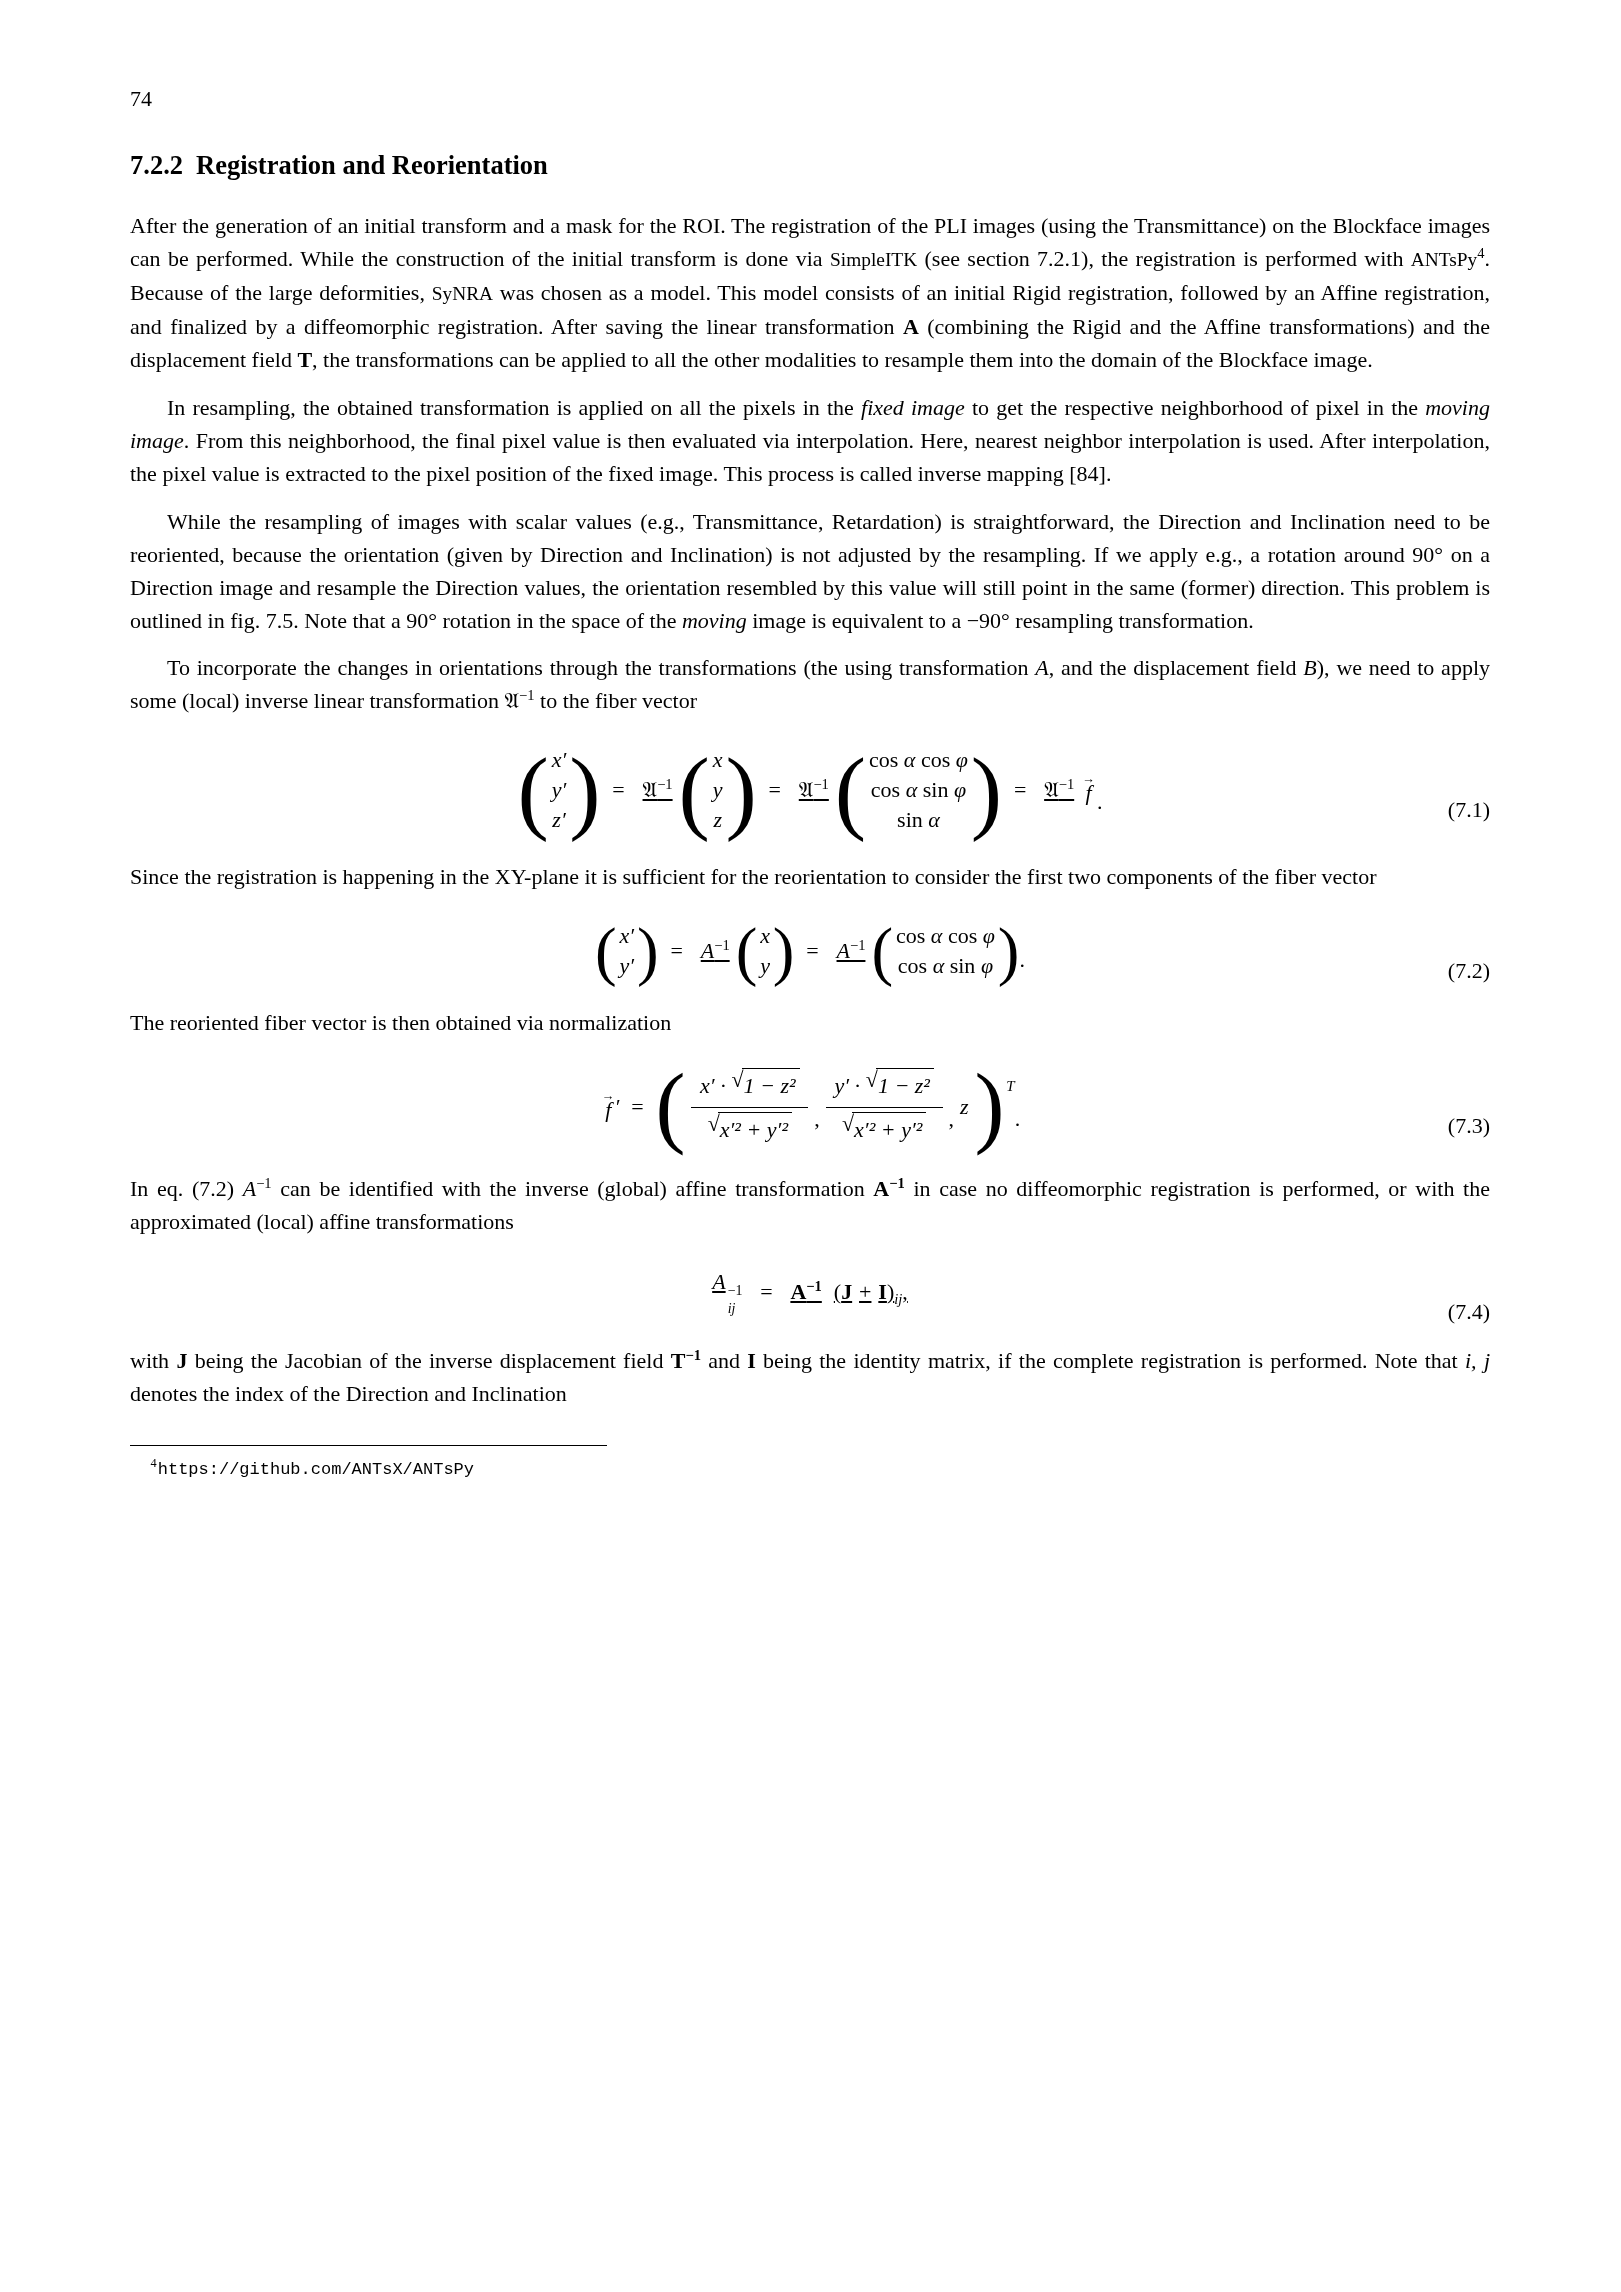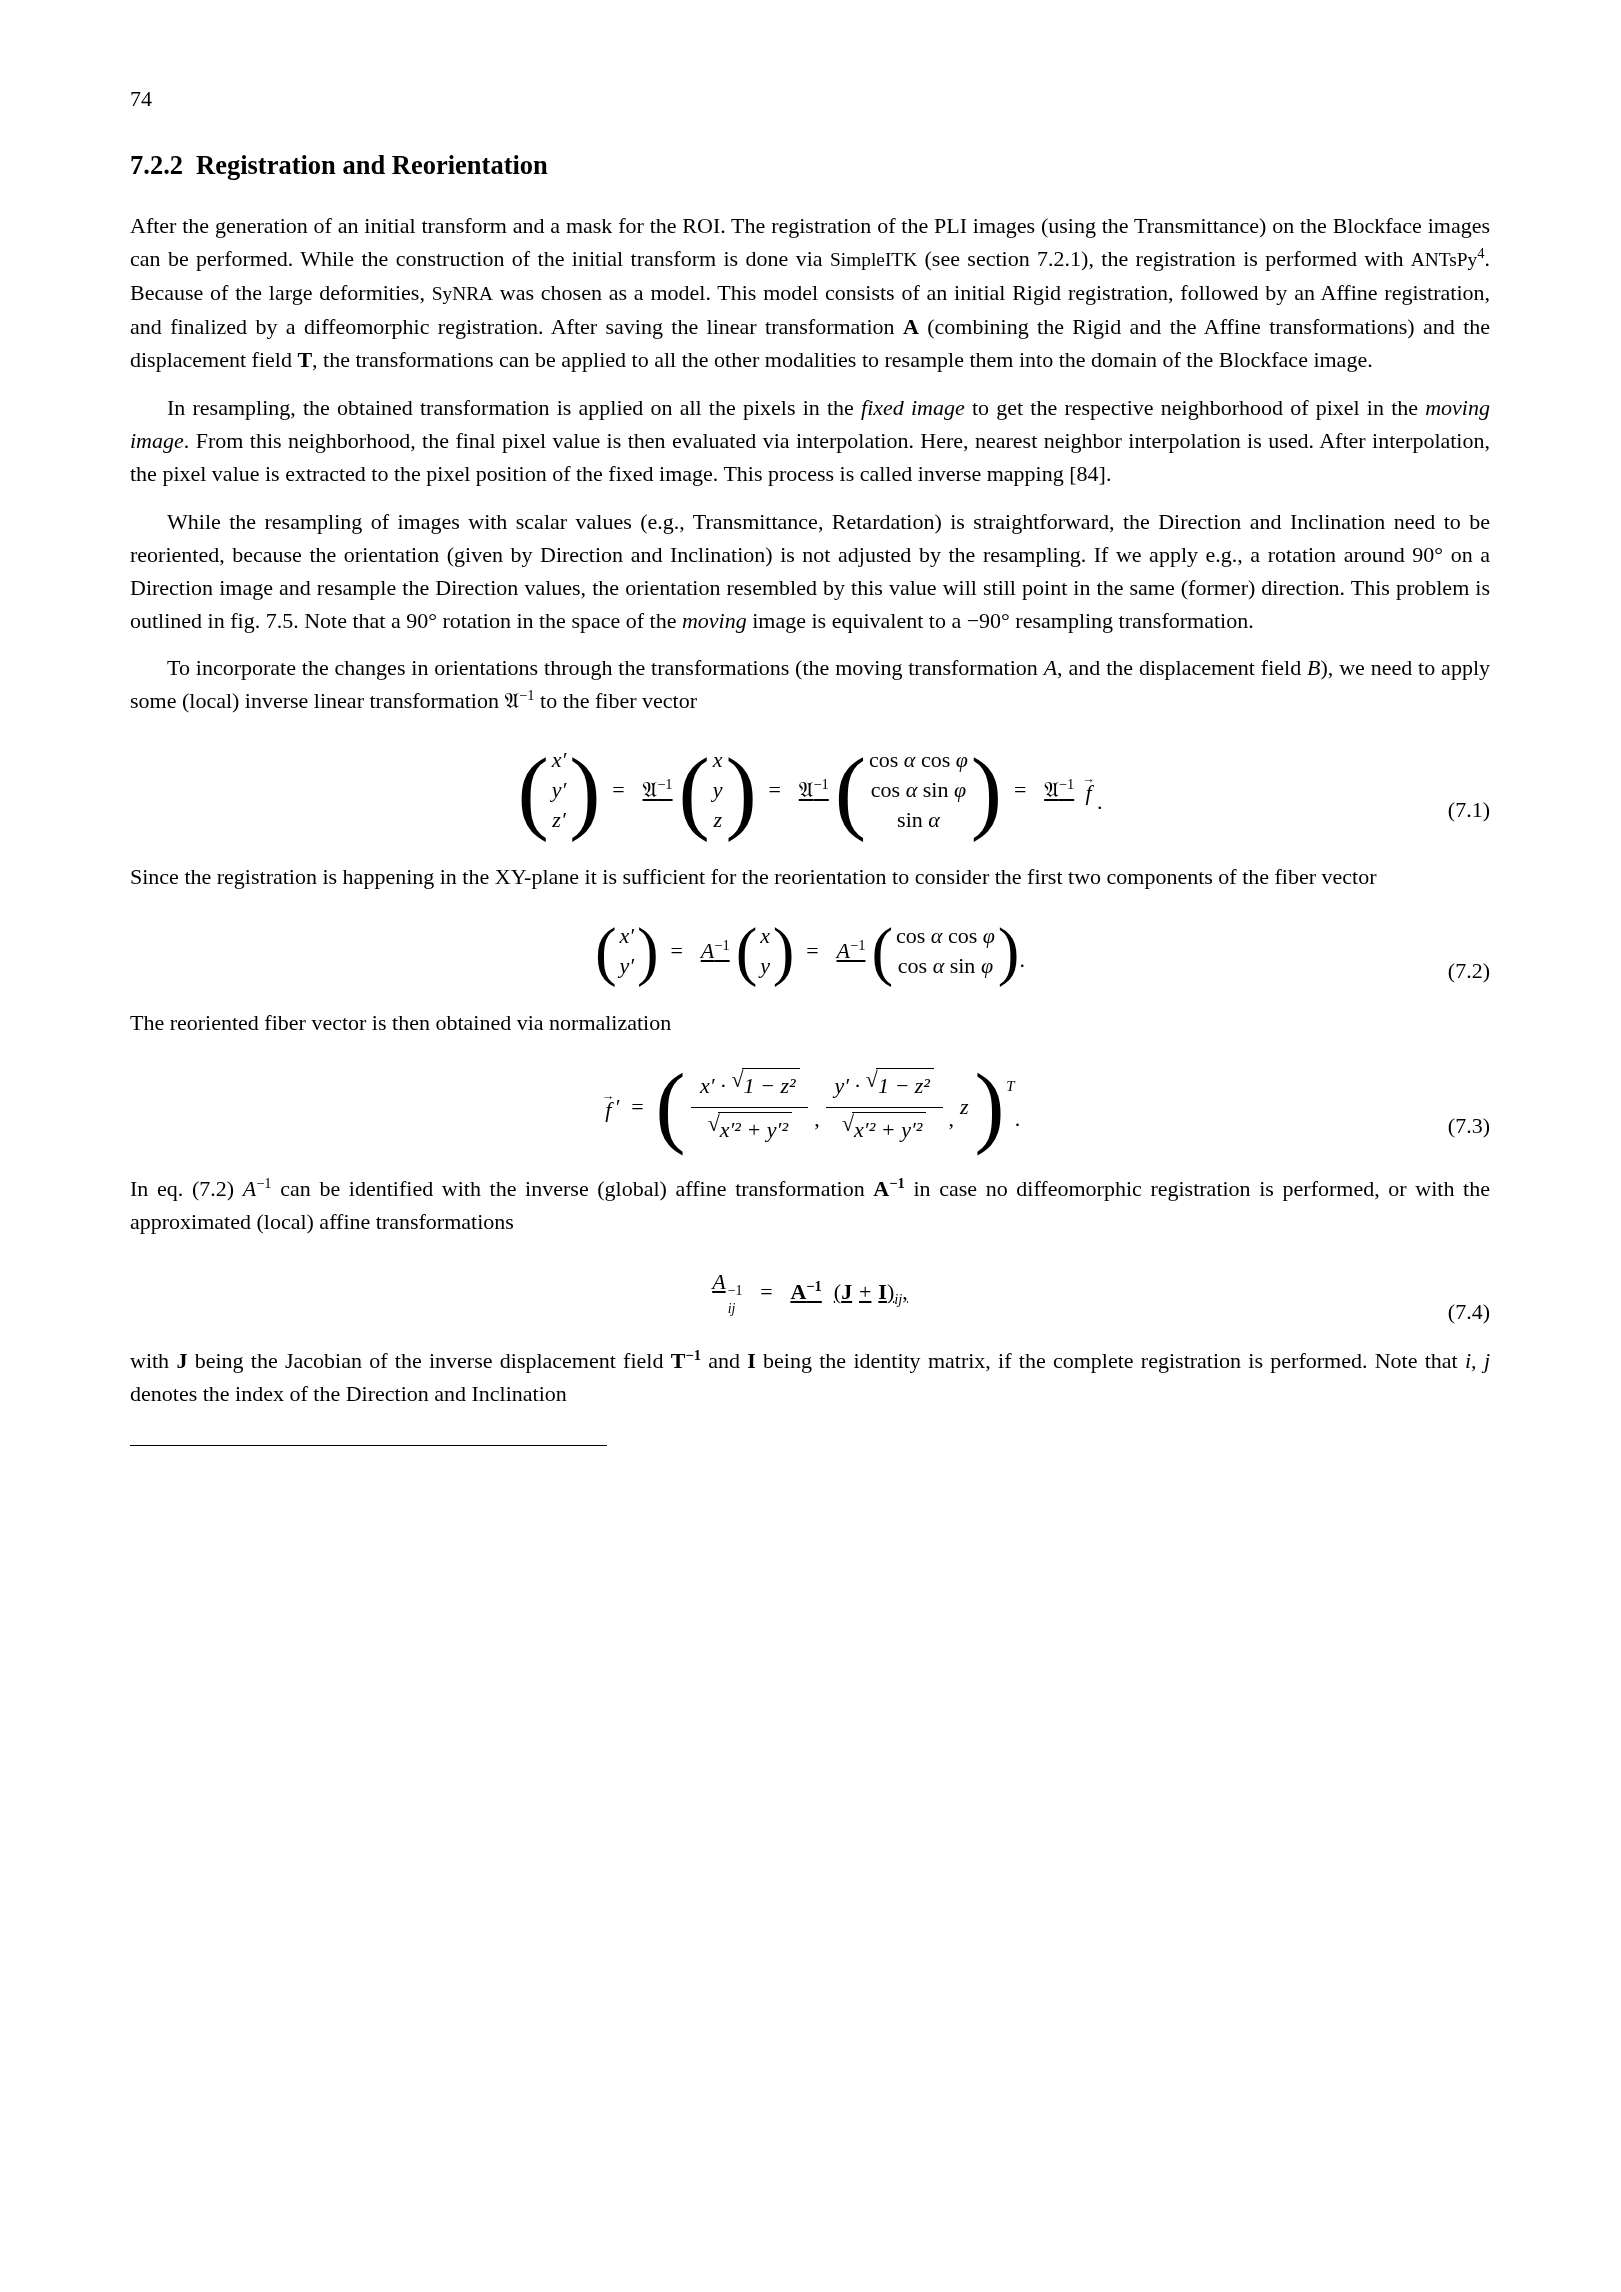--- a/index.html
+++ b/index.html
@@ -73,21 +73,21 @@
     <span>74</span>
   </div>
 
   <h2 class="section">
     <span class="sec-num">7.2.2</span><span>Registration and Reorientation</span>
   </h2>
 
   <p class="para"><span>After the generation of an initial transform and a mask for the ROI. The registration of the PLI images (using the Transmittance) on the Blockface images can be performed. While the construction of the initial transform is done via </span><span class="tt">SimpleITK</span><span> (see section 7.2.1), the registration is performed with </span><span class="tt">ANTsPy</span><span class="sup">4</span><span>. Because of the large deformities, </span><span class="tt">SyNRA</span><span> was chosen as a model. This model consists of an initial Rigid registration, followed by an Affine registration, and finalized by a diffeomorphic registration. After saving the linear transformation </span><span class="bf">A</span><span> (combining the Rigid and the Affine transformations) and the displacement field </span><span class="bf">T</span><span>, the transformations can be applied to all the other modalities to resample them into the domain of the Blockface image.</span></p>
   <p class="para indent"><span>In resampling, the obtained transformation is applied on all the pixels in the </span><span class="it">fixed image</span><span> to get the respective neighborhood of pixel in the </span><span class="it">moving image</span><span>. From this neighborhood, the final pixel value is then evaluated via interpolation. Here, nearest neighbor interpolation is used. After interpolation, the pixel value is extracted to the pixel position of the fixed image. This process is called inverse mapping [84].</span></p>
   <p class="para indent"><span>While the resampling of images with scalar values (e.g., Transmittance, Retardation) is straightforward, the Direction and Inclination need to be reoriented, because the orientation (given by Direction and Inclination) is not adjusted by the resampling. If we apply e.g., a rotation around 90° on a Direction image and resample the Direction values, the orientation resembled by this value will still point in the same (former) direction. This problem is outlined in fig. 7.5. Note that a 90° rotation in the space of the </span><span class="it">moving</span><span> image is equivalent to a −90° resampling transformation.</span></p>
-  <p class="para indent"><span>To incorporate the changes in orientations through the transformations (the moving transformation </span><span class="mi">A</span><span>, and the displacement field </span><span class="mi">B</span><span>), we need to apply some (local) inverse linear transformation </span><span class="frak">𝔄</span><span class="sup">−1</span><span> to the fiber vector</span></p>
+  <p class="para indent"><span>To incorporate the changes in orientations through the transformations (the using transformation </span><span class="mi">A</span><span>, and the displacement field </span><span class="mi">B</span><span>), we need to apply some (local) inverse linear transformation </span><span class="frak">𝔄</span><span class="sup">−1</span><span> to the fiber vector</span></p>
 
   <div class="eq">
     <div class="eqbody">
       <span class="vec">
         <span class="bp bp3">(</span>
         <span class="col">
           <span class="mi cell">x′</span>
           <span class="mi cell">y′</span>
           <span class="mi cell">z′</span>
         </span>
@@ -230,16 +230,19 @@
         <span>(</span><span class="bf">J</span><span class="plus">+</span><span class="bf">I</span><span>)</span><span class="sub mi">ij</span><span>,</span>
       </span>
     </div>
     <span class="eqnum">(7.4)</span>
   </div>
 
   <p class="para"><span>with </span><span class="bf">J</span><span> being the Jacobian of the inverse displacement field </span><span class="bf">T</span><span class="sup bf">−1</span><span> and </span><span class="bf">I</span><span> being the identity matrix, if the complete registration is performed. Note that </span><span class="mi">i, j</span><span> denotes the index of the Direction and Inclination</span></p>
 
   <div class="fn-area">
     <div class="fn-rule"></div>
+    <div class="fn">
+      <span class="fnmark">4</span><span class="fnurl">https://github.com/ANTsX/ANTsPy</span>
+    </div>
   </div>
 
 </div>
 
 
 </body></html>

